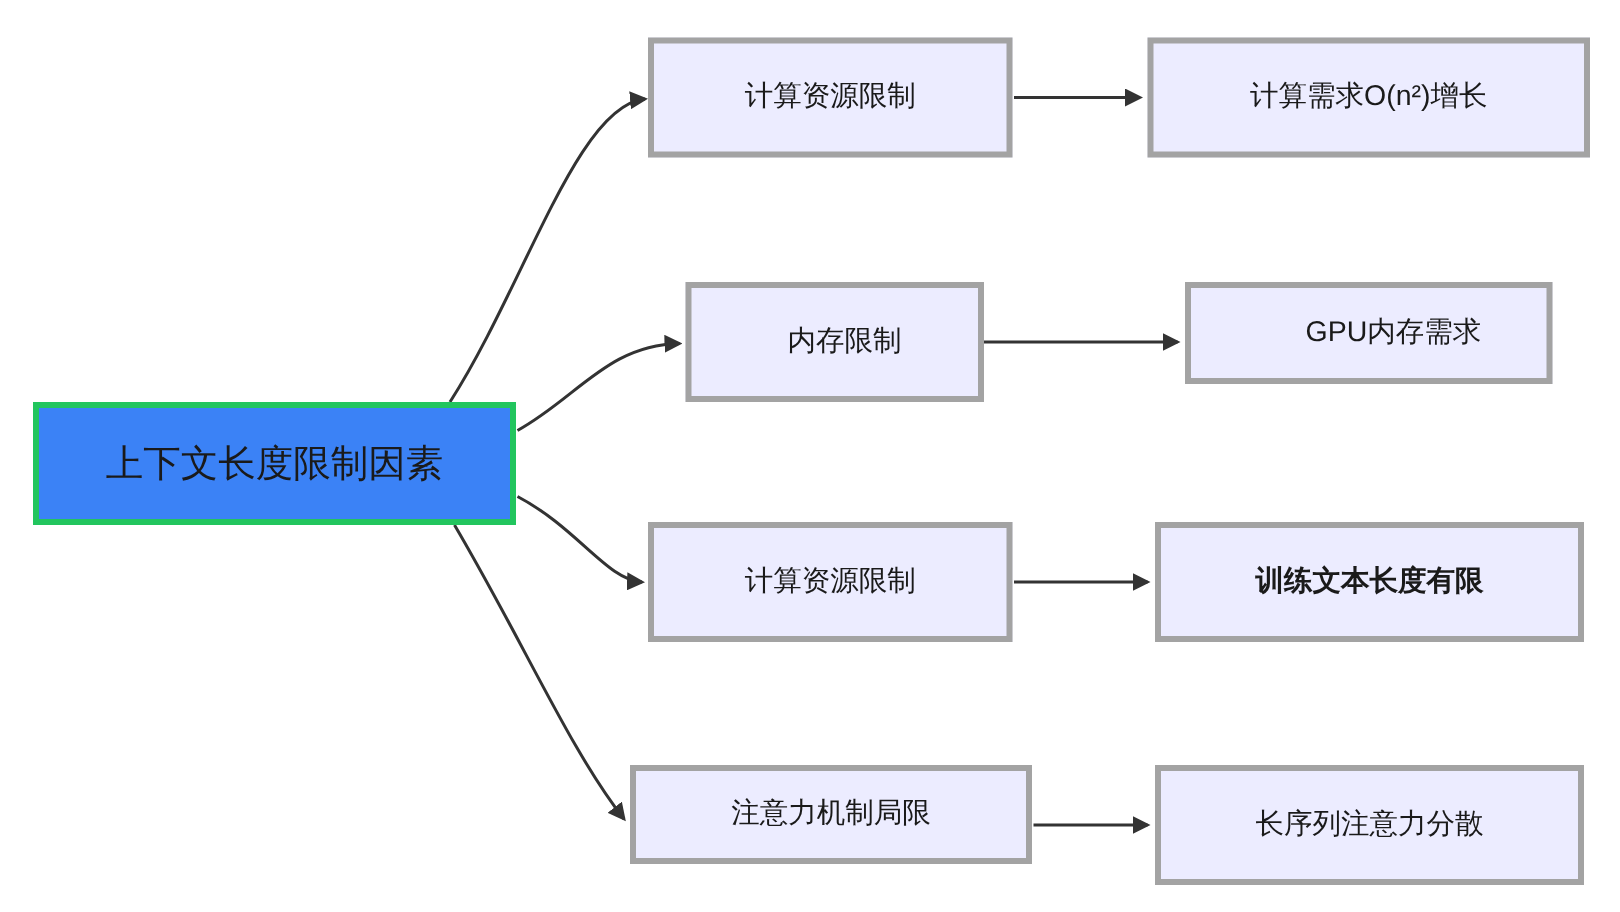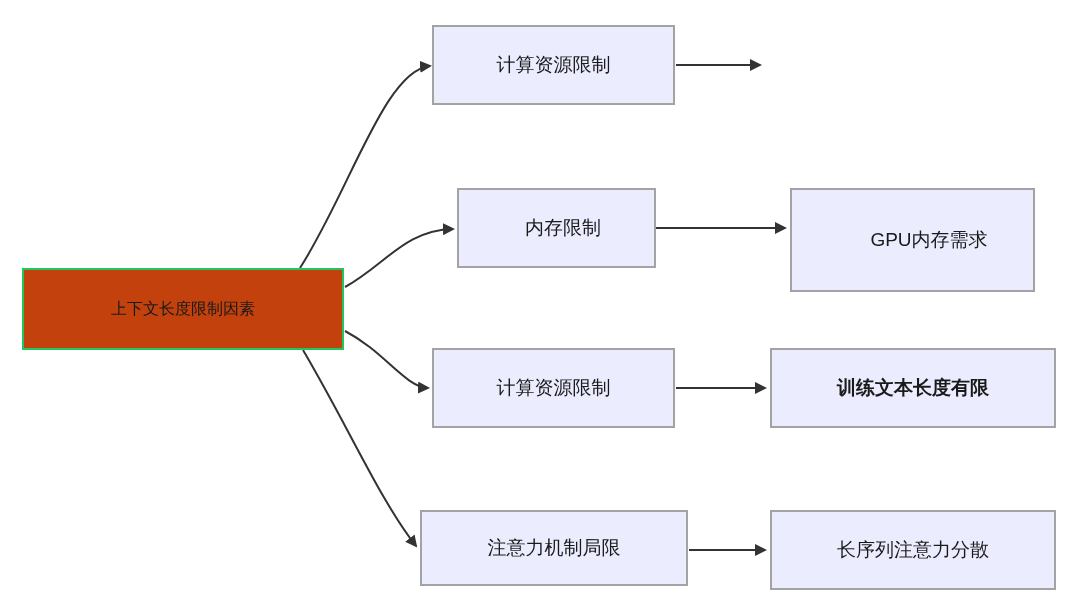--- a/index.html
+++ b/index.html
@@ -24,40 +24,40 @@
     pointer-events: none;
   }
   .node {
     position: absolute;
     display: flex;
     align-items: center;
     justify-content: center;
     text-align: center;
     box-sizing: border-box;
     background: #ECECFF;
-    border: 2px solid #a3a3a3;
+    border: 4px solid #a3a3a3;
     color: #1a1a1a;
     font-size: 19px;
     line-height: 1.3;
   }
   .node.root {
-    background: #c2410c;
-    border: 2px solid #22c55e;
-    font-size: 16px;
+    background: #3b82f6;
+    border: 4px solid #22c55e;
+    font-size: 25px;
   }
   
   .n-root { left: 22px;  top: 268px; width: 322px; height: 82px; }
   
   .n-c1 { left: 432px; top: 25px;  width: 243px; height: 80px; }
   .n-c2 { left: 457px; top: 188px; width: 199px; height: 80px; padding-left: 13px; }
   .n-c3 { left: 432px; top: 348px; width: 243px; height: 80px; }
-  .n-c4 { left: 420px; top: 510px; width: 268px; height: 76px; }
+  .n-c4 { left: 420px; top: 510px; width: 268px; height: 66px; }
   
   .n-e1 { left: 765px; top: 25px;  width: 295px; height: 80px; }
-  .n-e2 { left: 790px; top: 188px; width: 245px; height: 104px; padding-left: 33px; }
+  .n-e2 { left: 790px; top: 188px; width: 245px; height: 68px; padding-left: 33px; }
   .n-e3 { left: 770px; top: 348px; width: 286px; height: 80px; font-weight: bold; }
   .n-e4 { left: 770px; top: 510px; width: 286px; height: 80px; text-align: center; }
 </style>
 </head>
 <body>
 
 <div class="canvas">
 
   <svg class="edges" viewBox="0 0 1080 608" xmlns="http://www.w3.org/2000/svg">
     <defs>
@@ -77,20 +77,23 @@
     <path d="M689,550 L765,550" fill="none" stroke="#333333" stroke-width="2" marker-end="url(#arrow)"></path>
   </svg>
 
   <div class="node root n-root">
     <span>上下文长度限制因素</span>
   </div>
 
   <div class="node n-c1">
     <span>计算资源限制</span>
   </div>
+  <div class="node n-e1">
+    <span>计算需求O(n²)增长</span>
+  </div>
 
   <div class="node n-c2">
     <span>内存限制</span>
   </div>
   <div class="node n-e2">
     <span>GPU内存需求</span>
   </div>
 
   <div class="node n-c3">
     <span>计算资源限制</span>

